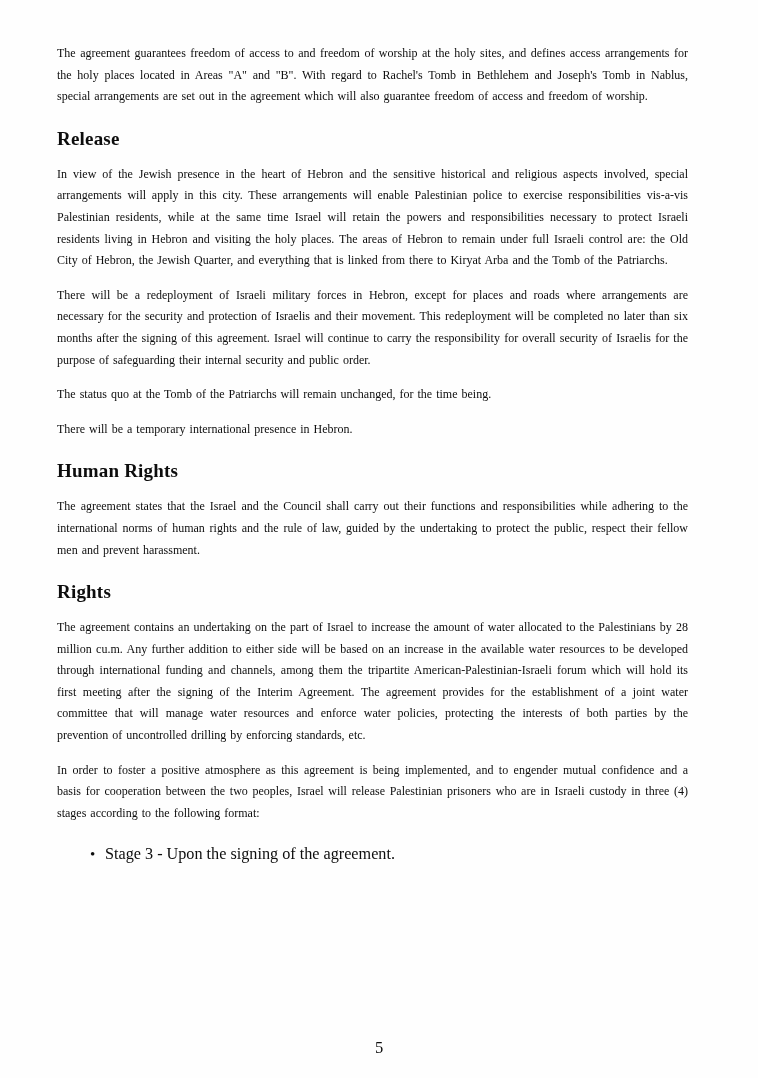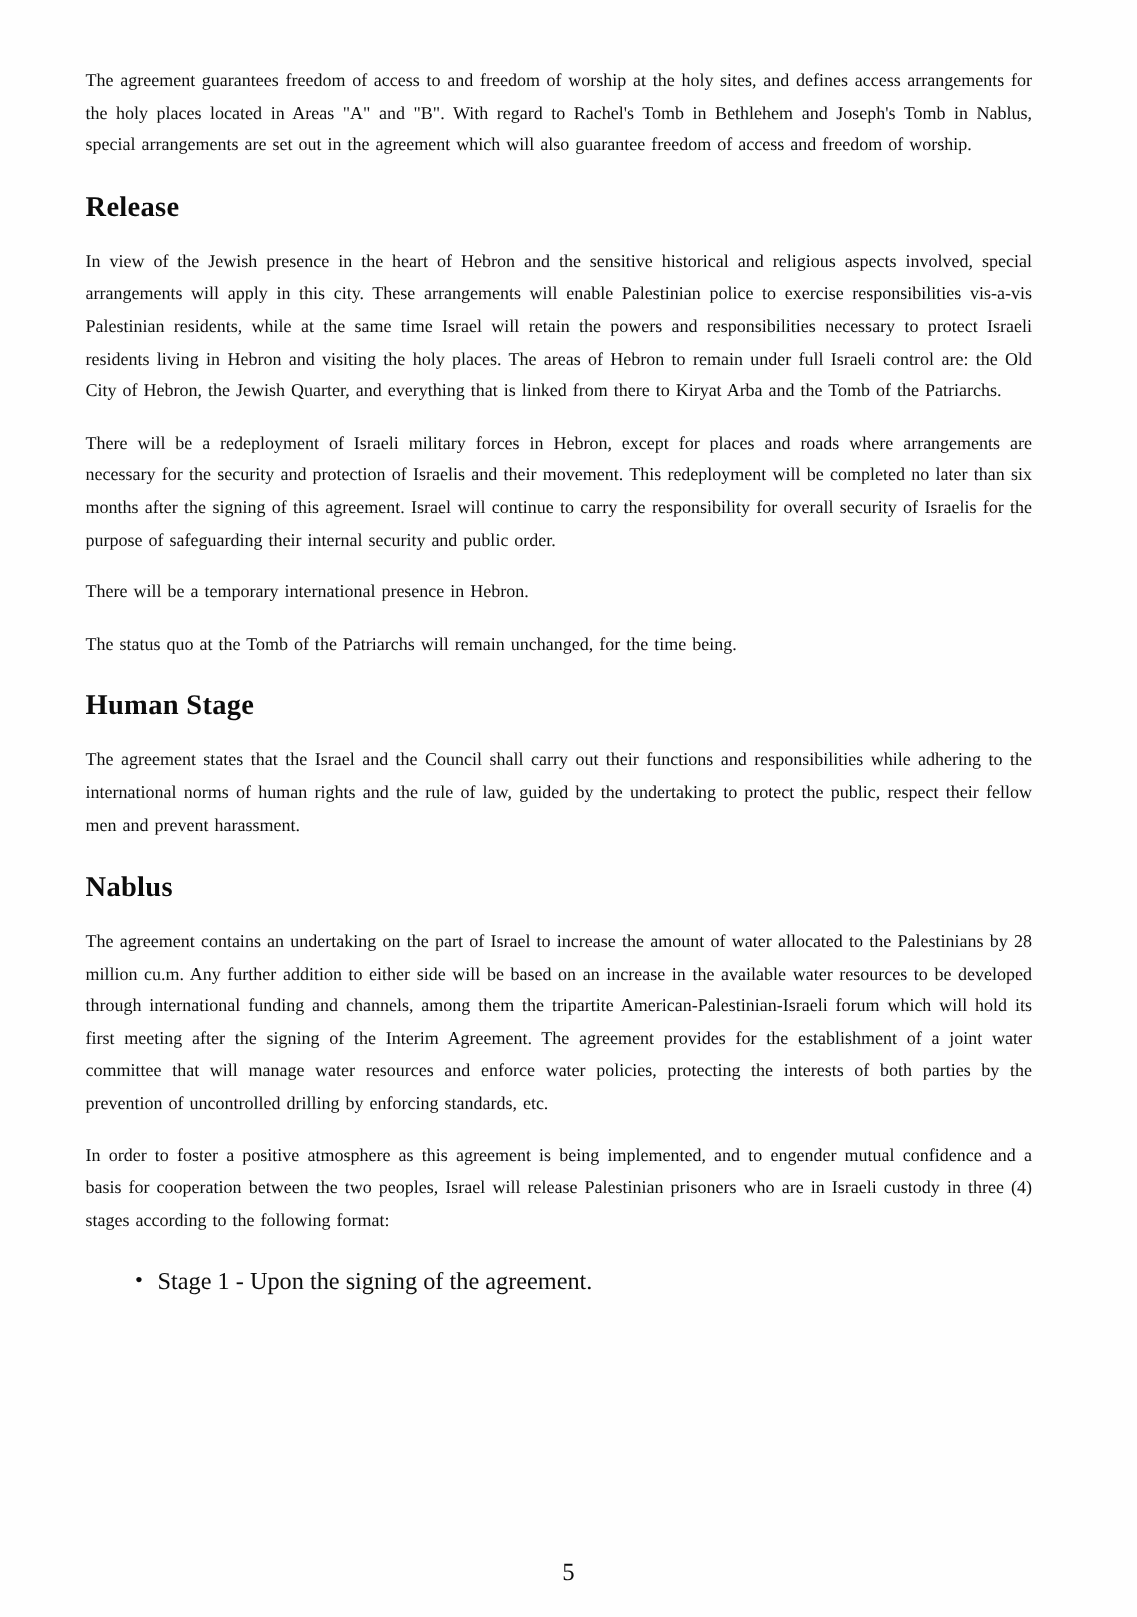--- a/index.html
+++ b/index.html
@@ -57,34 +57,34 @@
 </head>
 <body>
 
 <div class="page">
 
   <p>The agreement guarantees freedom of access to and freedom of worship at the holy sites, and defines access arrangements for the holy places located in Areas "A" and "B". With regard to Rachel's Tomb in Bethlehem and Joseph's Tomb in Nablus, special arrangements are set out in the agreement which will also guarantee freedom of access and freedom of worship.</p>
 
   <h2>Release</h2>
   <p>In view of the Jewish presence in the heart of Hebron and the sensitive historical and religious aspects involved, special arrangements will apply in this city. These arrangements will enable Palestinian police to exercise responsibilities vis-a-vis Palestinian residents, while at the same time Israel will retain the powers and responsibilities necessary to protect Israeli residents living in Hebron and visiting the holy places. The areas of Hebron to remain under full Israeli control are: the Old City of Hebron, the Jewish Quarter, and everything that is linked from there to Kiryat Arba and the Tomb of the Patriarchs.</p>
   <p>There will be a redeployment of Israeli military forces in Hebron, except for places and roads where arrangements are necessary for the security and protection of Israelis and their movement. This redeployment will be completed no later than six months after the signing of this agreement. Israel will continue to carry the responsibility for overall security of Israelis for the purpose of safeguarding their internal security and public order.</p>
+  <p>The status quo at the Tomb of the Patriarchs will remain unchanged, for the time being.</p>
   <p>There will be a temporary international presence in Hebron.</p>
-  <p>The status quo at the Tomb of the Patriarchs will remain unchanged, for the time being.</p>
 
-  <h2>Human Stage</h2>
+  <h2>Human Rights</h2>
   <p>The agreement states that the Israel and the Council shall carry out their functions and responsibilities while adhering to the international norms of human rights and the rule of law, guided by the undertaking to protect the public, respect their fellow men and prevent harassment.</p>
 
-  <h2>Nablus</h2>
+  <h2>Rights</h2>
   <p>The agreement contains an undertaking on the part of Israel to increase the amount of water allocated to the Palestinians by 28 million cu.m. Any further addition to either side will be based on an increase in the available water resources to be developed through international funding and channels, among them the tripartite American-Palestinian-Israeli forum which will hold its first meeting after the signing of the Interim Agreement. The agreement provides for the establishment of a joint water committee that will manage water resources and enforce water policies, protecting the interests of both parties by the prevention of uncontrolled drilling by enforcing standards, etc.</p>
 
   <p>In order to foster a positive atmosphere as this agreement is being implemented, and to engender mutual confidence and a basis for cooperation between the two peoples, Israel will release Palestinian prisoners who are in Israeli custody in three (4) stages according to the following format:</p>
 
   <ul class="stage-list">
     <li>
       <span class="bullet-dot">•</span>
-      <span>Stage 1 - Upon the signing of the agreement.</span>
+      <span>Stage 3 - Upon the signing of the agreement.</span>
     </li>
 
   </ul>
 
   <div class="page-number">5</div>
 
 </div>
 
 </body></html>

